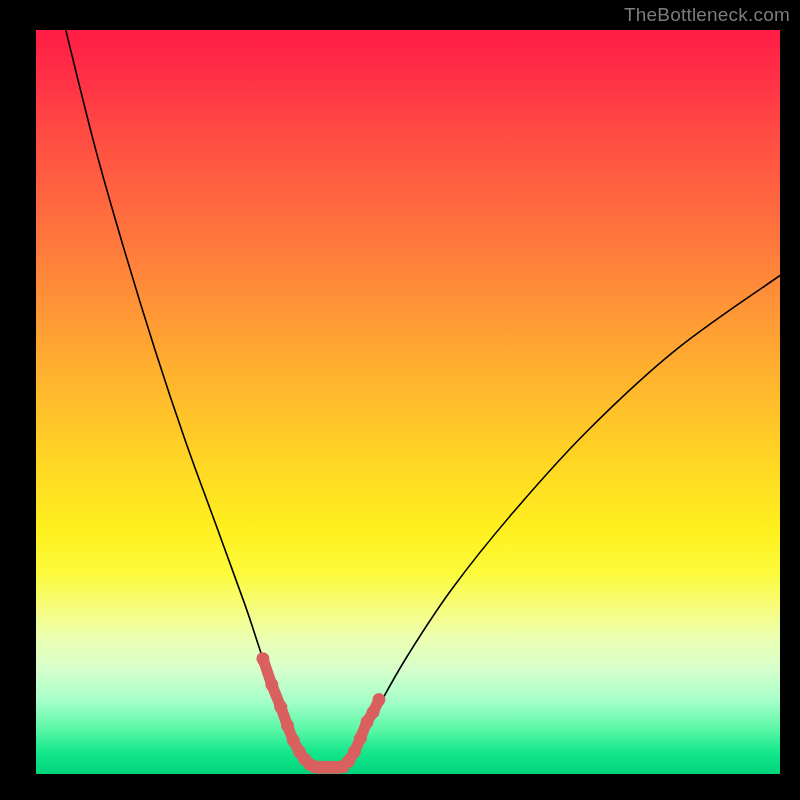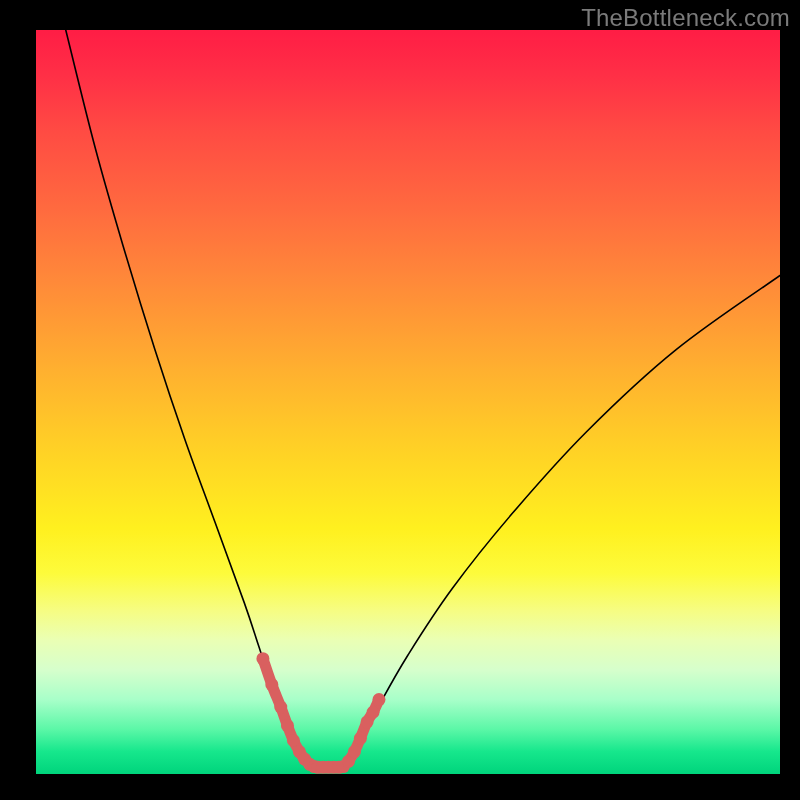--- a/index.html
+++ b/index.html
@@ -15,21 +15,21 @@
     position: relative;
     width: 800px;
     height: 800px;
     background: #000;
   }
   .watermark {
     position: absolute;
     top: 4px;
     right: 10px;
     color: #7b7b7b;
-    font-size: 24px;
+    font-size: 19px;
     letter-spacing: 0.2px;
     font-weight: 400;
     z-index: 5;
   }
   .plot {
     position: absolute;
     left: 36px;
     top: 30px;
     width: 744px;
     height: 744px;

